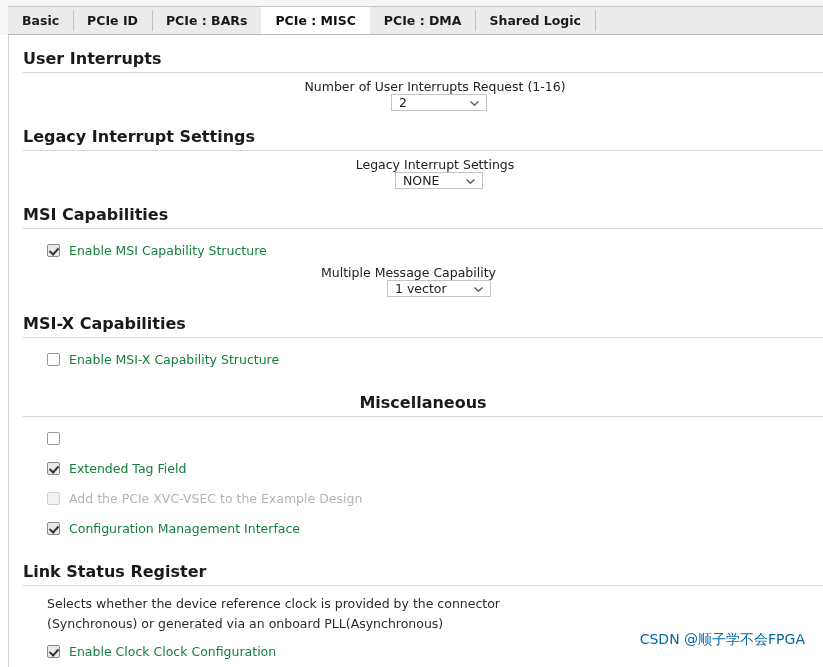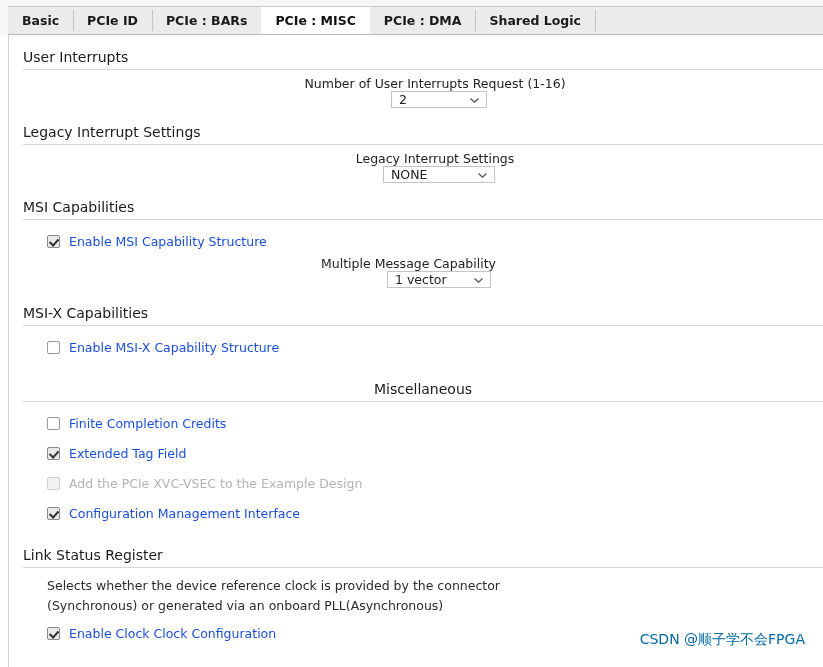--- a/index.html
+++ b/index.html
@@ -98,22 +98,22 @@
   #content-pad {
     padding: 0 0 0 0;
   }
 
   
   .section {
     margin: 0;
   }
   .section-header {
     font-family: "DejaVu Sans", sans-serif;
-    font-size: 14px;
-    font-weight: normal;
+    font-size: 16px;
+    font-weight: bold;
     color: #1a1a1a;
     padding: 0 0 4px 14px;
     white-space: nowrap;
   }
   .section-rule {
     height: 1px;
     background: #d6d6d6;
     margin: 0 0 0 14px;
   }
   .section-body {
@@ -191,21 +191,21 @@
     border-width: 0 2px 2px 0;
     transform: rotate(42deg);
   }
   .cb.disabled {
     background: #f2f2f2;
     border-color: #cfcfcf;
   }
   .check-label {
     font-family: "DejaVu Sans", sans-serif;
     font-size: 12.5px;
-    color: #1d4ed8;
+    color: #15803d;
     margin-left: 9px;
     white-space: nowrap;
   }
   .check-row.disabled .check-label {
     color: #b4b4b4;
   }
 
   
   .desc {
     font-family: "DejaVu Sans", sans-serif;
@@ -291,21 +291,21 @@
         </div>
       </div>
     </div>
 
     <div class="section sp-legacy">
       <div class="section-header">Legacy Interrupt Settings</div>
       <div class="section-rule"></div>
       <div class="section-body">
         <div class="field-row">
           <span class="field-label">Legacy Interrupt Settings</span>
-          <span class="combo" style="width:112px;">
+          <span class="combo" style="width:88px;">
             <span>NONE</span>
             <span class="caret">
               <svg viewBox="0 0 9 5" width="9" height="5">
                 <path d="M0.5 0.5 L4.5 4.2 L8.5 0.5" fill="none" stroke="#555" stroke-width="1.3"></path>
               </svg>
             </span>
           </span>
         </div>
       </div>
     </div>
@@ -346,21 +346,20 @@
       </div>
     </div>
 
     <div class="section sp-misc">
       <div class="section-header">Miscellaneous</div>
       <div class="section-rule"></div>
       <div class="section-body">
 
         <div class="check-row">
           <span class="cb"></span>
-          <span class="check-label">Finite Completion Credits</span>
         </div>
 
         <div class="check-row">
           <span class="cb checked"></span>
           <span class="check-label">Extended Tag Field</span>
         </div>
 
         <div class="check-row disabled">
           <span class="cb disabled"></span>
           <span class="check-label">Add the PCIe XVC-VSEC to the Example Design</span>

